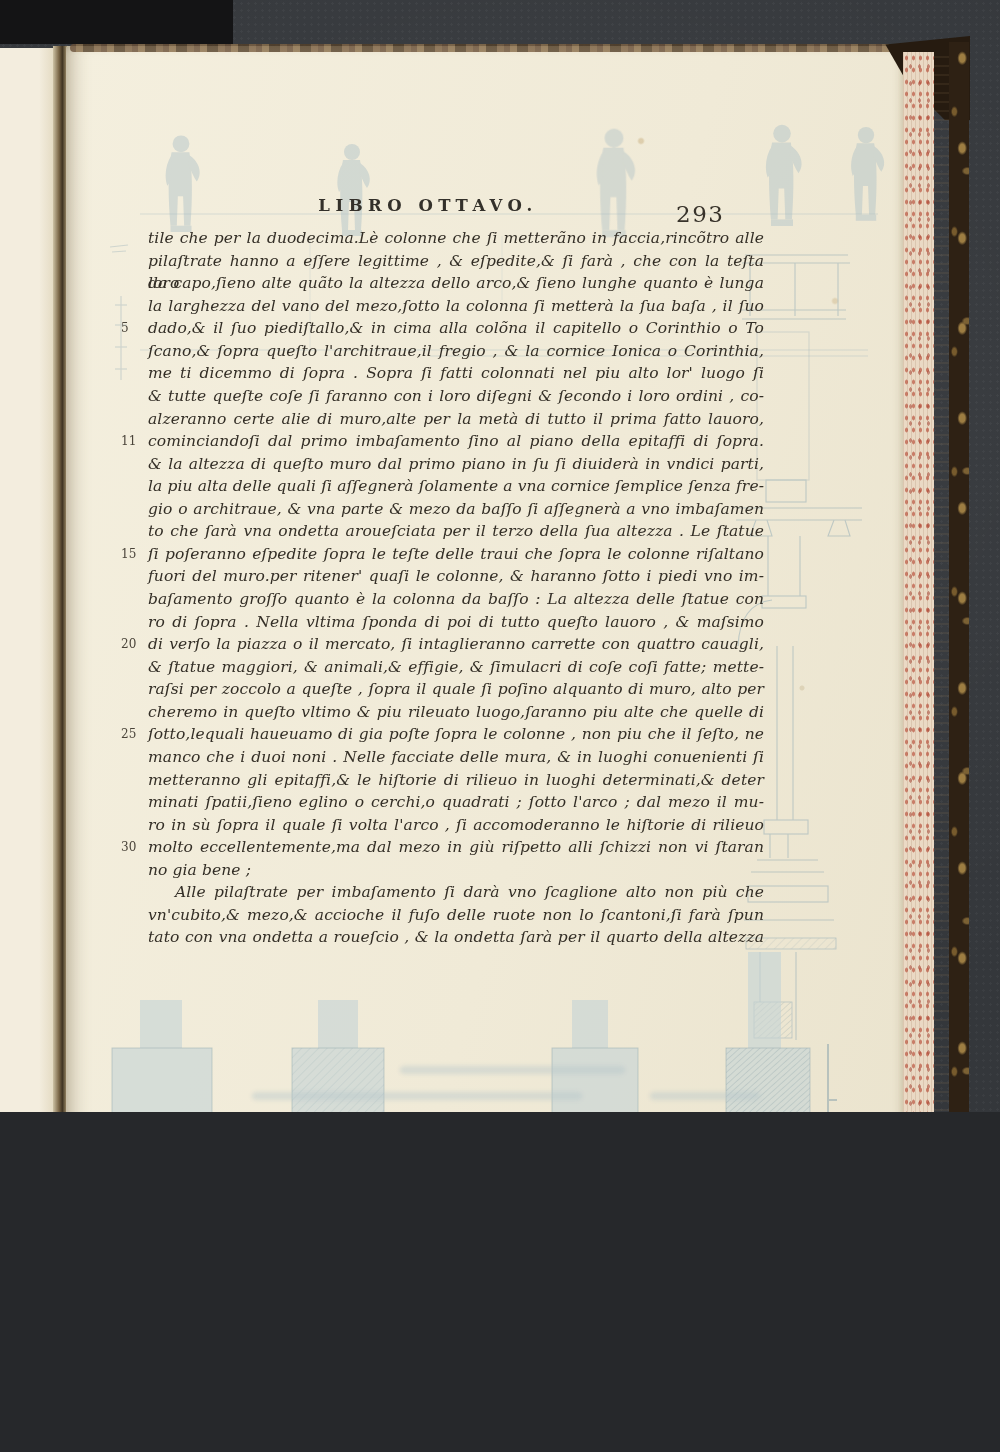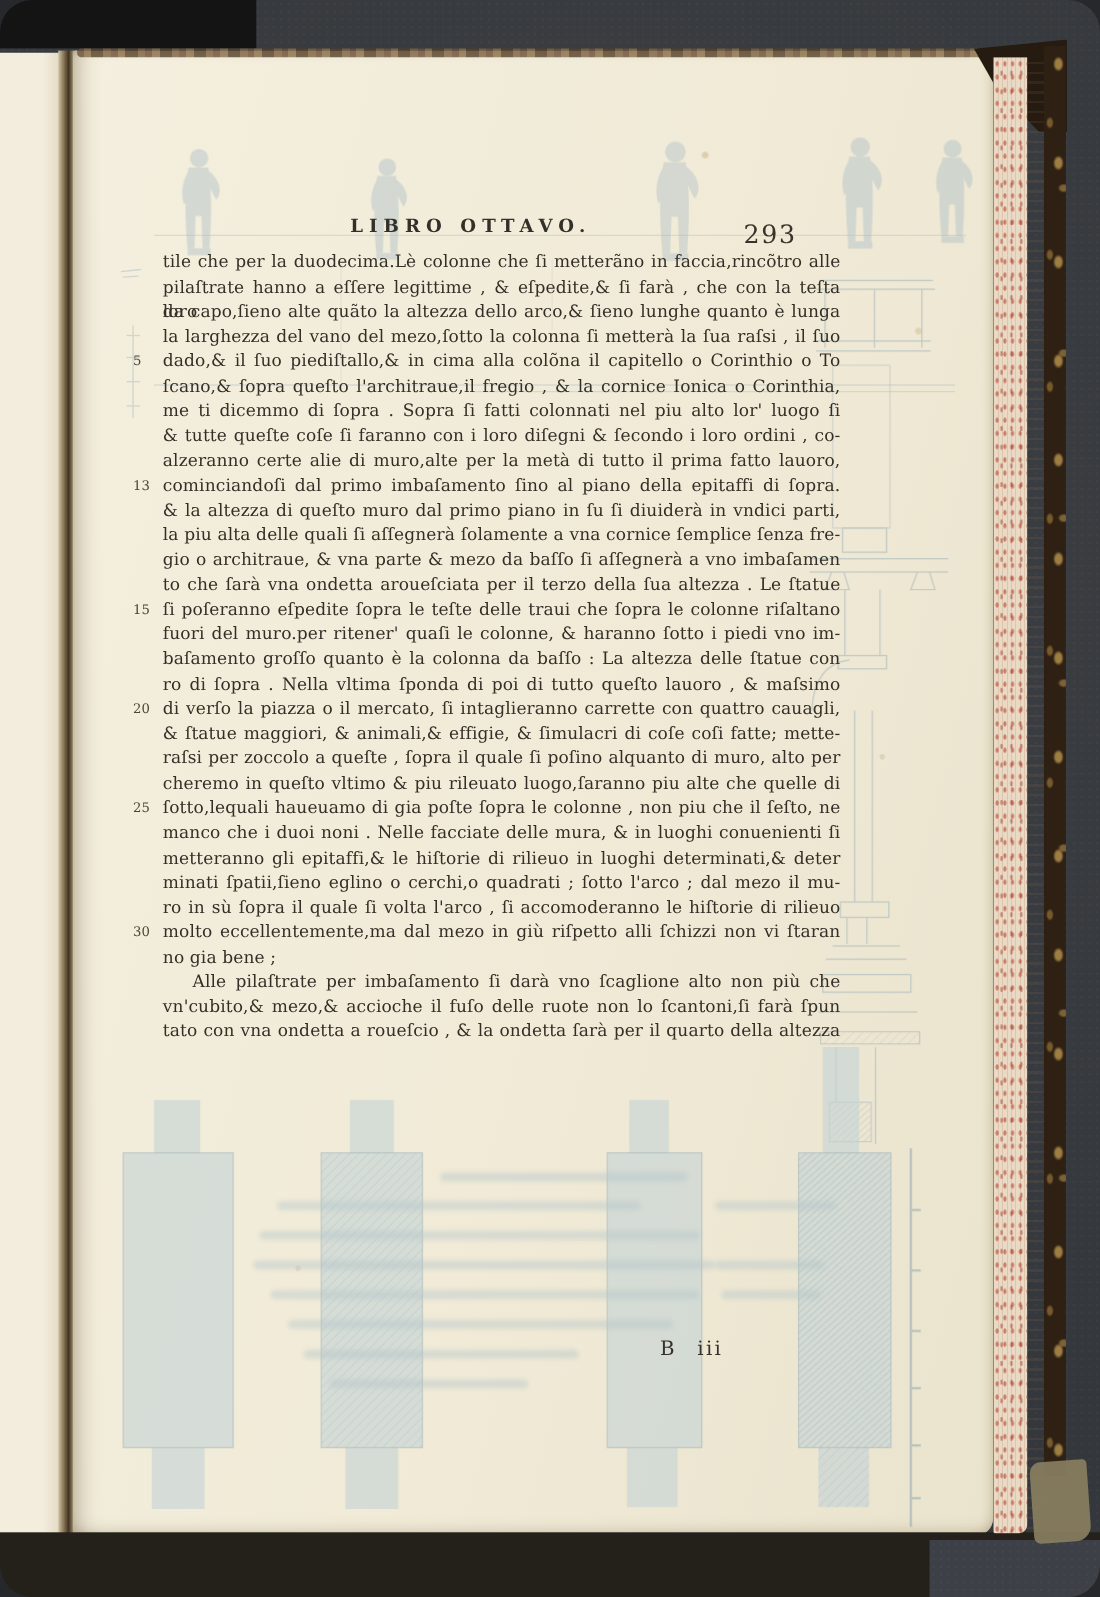--- a/index.html
+++ b/index.html
@@ -1,24 +1,23 @@
 <!DOCTYPE html>
 <html><head>
 <meta charset="utf-8">
 <style>
   html,body{margin:0;padding:0;background:#26282b;}
   .stage{
-    position:relative;width:1000px;height:1452px;overflow:hidden;
+    position:relative;width:1000px;height:1112px;overflow:hidden;
     background-color:#34373b;
     background-image:
       radial-gradient(rgba(255,255,255,.035) 1px, transparent 1.4px),
       radial-gradient(120% 90% at 55% 35%, rgba(255,255,255,.05), transparent 70%);
     background-size:7px 7px, 100% 100%;
     font-family:"DejaVu Serif", serif;
-    border-radius:29px;
   }
   .abs{position:absolute;}
 
   
   .corner-dark{left:0;top:0;width:233px;height:44px;background:#141415;}
   .bottom-shadow{left:0;top:1393px;width:1000px;height:59px;background:#24211a;}
   .bottom-right-bg{left:845px;top:1400px;width:155px;height:52px;background:#3d4046;
     background-image:radial-gradient(rgba(255,255,255,.04) 1px, transparent 1.4px);background-size:7px 7px;}
   .prev-page{left:0;top:48px;width:56px;height:1348px;background:linear-gradient(90deg,#f3edde 70%,#e2d8bf 100%);border-radius:0 0 6px 2px;}
   .gutter{left:53px;top:46px;width:17px;height:1350px;
@@ -66,21 +65,21 @@
   .board-corner-worn{left:938px;top:1328px;width:52px;height:74px;background:#8b8060;
     border-radius:10px 4px 14px 6px;transform:rotate(-4deg);opacity:.9;}
 
   
   .header-title{left:288px;top:196px;width:280px;text-align:center;
     font-size:16.5px;font-weight:600;letter-spacing:5.5px;color:#33302a;}
   .page-number{left:676px;top:201px;font-size:23px;color:#38332b;letter-spacing:1.5px;}
   .text-block{left:148px;top:227px;width:616px;color:#332e26;}
   .tl{position:relative;height:22.57px;}
   .lt{display:block;font-size:15.5px;line-height:22.57px;letter-spacing:.1px;
-    text-align:justify;text-align-last:justify;}
+    text-align:justify;text-align-last:justify;font-style:italic;}
   .tl.short .lt{text-align:left;text-align-last:left;}
   .tl.indent .lt{padding-left:27px;}
   .ln{position:absolute;left:-27px;top:4px;width:22px;font-size:12px;color:#4a443a;text-align:left;}
   .signature{left:600px;top:1216px;font-size:18px;color:#36312a;word-spacing:11px;letter-spacing:2px;}
 
   svg.sth{position:absolute;left:0;top:0;pointer-events:none;}
 </style>
 </head>
 <body>
 
@@ -242,40 +241,40 @@
       <div class="tl">
         <span class="lt">tile che per la duodecima.Lè colonne che ſi metterãno in faccia,rincõtro alle</span>
       </div>
       <div class="tl">
         <span class="lt">pilaſtrate hanno a eſſere legittime , &amp; eſpedite,&amp; ſi farà , che con la teſta loro</span>
       </div>
       <div class="tl">
         <span class="lt">da capo,ſieno alte quãto la altezza dello arco,&amp; ſieno lunghe quanto è lunga</span>
       </div>
       <div class="tl">
-        <span class="lt">la larghezza del vano del mezo,ſotto la colonna ſi metterà la ſua raſsi , il ſuo</span>
+        <span class="lt">la larghezza del vano del mezo,ſotto la colonna ſi metterà la ſua baſa , il ſuo</span>
       </div>
       <div class="tl">
         <span class="ln">5</span>
         <span class="lt">dado,&amp; il ſuo piediſtallo,&amp; in cima alla colõna il capitello o Corinthio o To</span>
       </div>
       <div class="tl">
         <span class="lt">ſcano,&amp; ſopra queſto l'architraue,il fregio , &amp; la cornice Ionica o Corinthia,</span>
       </div>
       <div class="tl">
         <span class="lt">me ti dicemmo di ſopra . Sopra ſi fatti colonnati nel piu alto lor' luogo ſi</span>
       </div>
       <div class="tl">
         <span class="lt">&amp; tutte queſte coſe ſi faranno con i loro diſegni &amp; ſecondo i loro ordini , co-</span>
       </div>
       <div class="tl">
         <span class="lt">alzeranno certe alie di muro,alte per la metà di tutto il prima fatto lauoro,</span>
       </div>
       <div class="tl">
-        <span class="ln">13</span>
+        <span class="ln">11</span>
         <span class="lt">cominciandoſi dal primo imbaſamento ſino al piano della epitaffi di ſopra.</span>
       </div>
       <div class="tl">
         <span class="lt">&amp; la altezza di queſto muro dal primo piano in ſu ſi diuiderà in vndici parti,</span>
       </div>
       <div class="tl">
         <span class="lt">la piu alta delle quali ſi aſſegnerà ſolamente a vna cornice ſemplice ſenza fre-</span>
       </div>
       <div class="tl">
         <span class="lt">gio o architraue, &amp; vna parte &amp; mezo da baſſo ſi aſſegnerà a vno imbaſamen</span>

